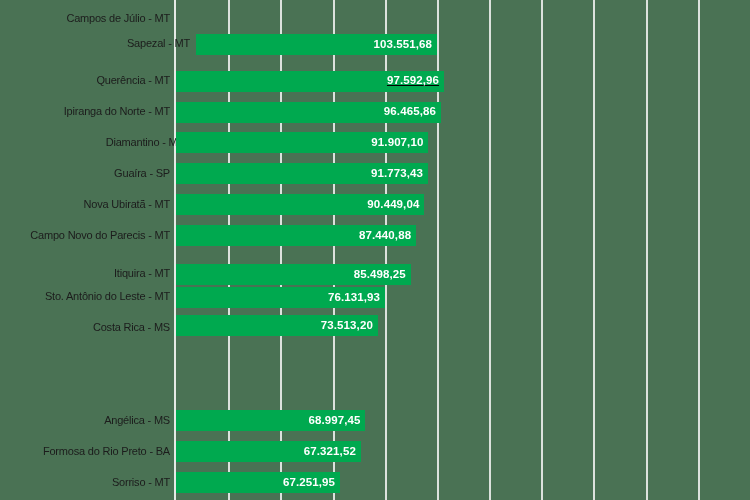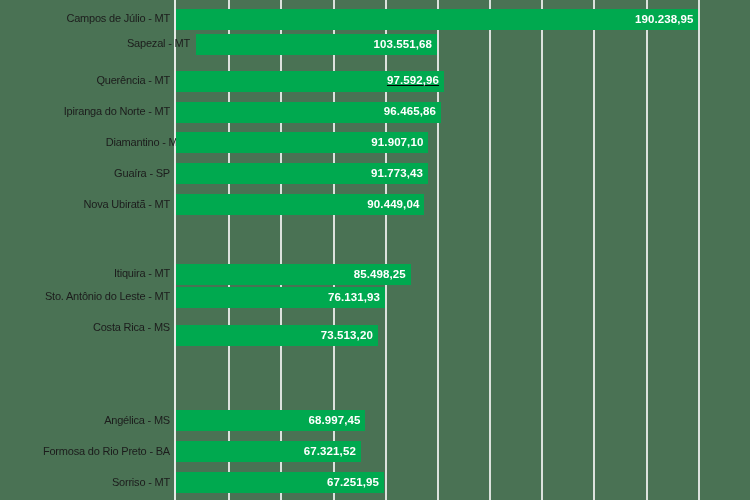--- a/index.html
+++ b/index.html
@@ -104,23 +104,20 @@
       <div class="gridline" style="left: 437px;"></div>
       <div class="gridline" style="left: 489px;"></div>
       <div class="gridline" style="left: 541px;"></div>
       <div class="gridline" style="left: 593px;"></div>
       <div class="gridline" style="left: 646px;"></div>
       <div class="gridline" style="left: 698px;"></div>
     </div>
   <div id="rows">
       <div class="row" style="top: 4px; height: 30.875px;">
         <div class="cat-label" style="top: 9.4375px;">Campos de Júlio - MT</div>
-        <div class="bar" title="Campos de Júlio - MT" style="width: 522.474px; top: 4.9375px;">
-          <span class="bar-value">190.238,95</span>
-        </div>
       </div>
       <div class="row" style="top: 29px; height: 30.875px; margin-left: 20px;">
         <div class="cat-label" style="top: 9.4375px;">Sapezal - MT</div>
         <div class="bar" title="Sapezal - MT" style="width: 241px; top: 4.9375px; text-align: center;">
           <span class="bar-value">103.551,68</span>
         </div>
       </div>
       <div class="row" style="top: 65.75px; height: 30.875px;">
         <div class="cat-label" style="top: 9.4375px;">Querência - MT</div>
         <div class="bar" title="Querência - MT" style="width: 268.03px; top: 4.9375px; text-decoration: underline;">
@@ -144,50 +141,56 @@
         <div class="bar" title="Guaíra - SP" style="width: 252.048px; top: 4.9375px;">
           <span class="bar-value">91.773,43</span>
         </div>
       </div>
       <div class="row" style="top: 189.25px; height: 30.875px;">
         <div class="cat-label" style="top: 9.4375px;">Nova Ubiratã - MT</div>
         <div class="bar" title="Nova Ubiratã - MT" style="width: 248.41px; top: 4.9375px;">
           <span class="bar-value">90.449,04</span>
         </div>
       </div>
+      <div class="row" style="top: 220.125px; height: 30.875px;">
+        <div class="cat-label" style="top: 9.4375px;">Campo Novo do Parecis - MT</div>
+        <div class="bar" title="Campo Novo do Parecis - MT" style="width: 240.149px; top: 4.9375px;">
+          <span class="bar-value">87.440,88</span>
+        </div>
+      </div>
       <div class="row" style="top: 259px; height: 30.875px;">
         <div class="cat-label" style="top: 9.4375px;">Itiquira - MT</div>
         <div class="bar" title="Itiquira - MT" style="width: 234.813px; top: 4.9375px;">
           <span class="bar-value">85.498,25</span>
         </div>
       </div>
       <div class="row" style="top: 281.875px; height: 30.875px;">
         <div class="cat-label" style="top: 9.4375px;">Sto. Antônio do Leste - MT</div>
         <div class="bar" title="Sto. Antônio do Leste - MT" style="width: 209.09px; top: 4.9375px;">
           <span class="bar-value">76.131,93</span>
         </div>
       </div>
       <div class="row" style="top: 312.75px; height: 30.875px;">
         <div class="cat-label" style="top: 9.4375px;">Costa Rica - MS</div>
-        <div class="bar" title="Costa Rica - MS" style="width: 201.897px; top: 12px;">
+        <div class="bar" title="Costa Rica - MS" style="width: 201.897px; top: 2px;">
           <span class="bar-value">73.513,20</span>
         </div>
       </div>
       <div class="row" style="top: 405.375px; height: 30.875px;">
         <div class="cat-label" style="top: 9.4375px;">Angélica - MS</div>
         <div class="bar" title="Angélica - MS" style="width: 189.495px; top: 4.9375px;">
           <span class="bar-value">68.997,45</span>
         </div>
       </div>
       <div class="row" style="top: 436.25px; height: 30.875px;">
         <div class="cat-label" style="top: 9.4375px;">Formosa do Rio Preto - BA</div>
         <div class="bar" title="Formosa do Rio Preto - BA" style="width: 184.893px; top: 4.9375px;">
           <span class="bar-value">67.321,52</span>
         </div>
       </div>
       <div class="row" style="top: 467.125px; height: 30.875px;">
         <div class="cat-label" style="top: 9.4375px;">Sorriso - MT</div>
-        <div class="bar" title="Sorriso - MT" style="width: 208px; top: 4.9375px;">
+        <div class="bar" title="Sorriso - MT" style="width: 164px; top: 4.9375px;">
           <span class="bar-value">67.251,95</span>
         </div>
       </div>
     </div>
 </div>
 
 </body></html>

